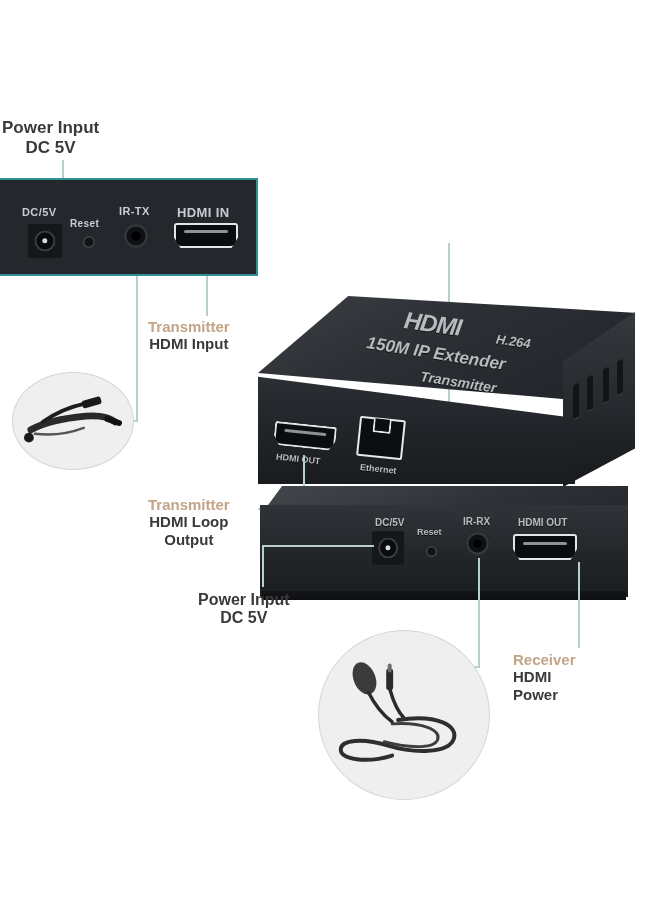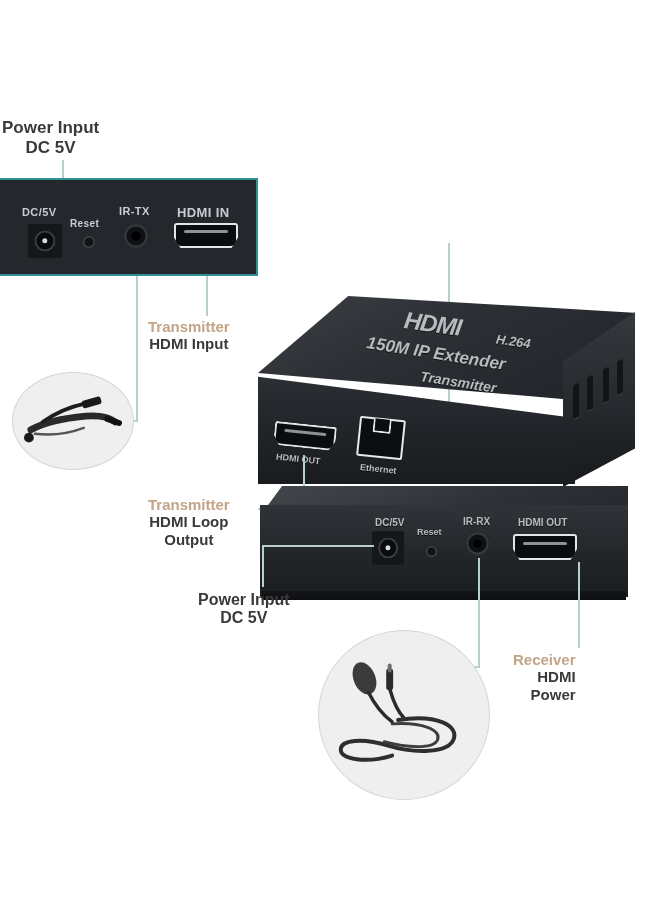--- a/index.html
+++ b/index.html
@@ -15,21 +15,21 @@
   .callout { position: absolute; font-weight: bold; line-height: 1.15; color: #3a3a3c; }
   .callout .accent { color: #c2a486; display: block; }
   .callout .plain  { color: #3a3a3c; display: block; }
 
   #label-power-top   { left: 2px;  top: 118px; font-size: 17px; }
   #label-power-top .l2 { text-align: center; }
   #label-ethernet    { left: 392px; top: 206px; font-size: 19px; }
   #label-tx-hdmi-in  { left: 148px; top: 318px; font-size: 15px; text-align: center; }
   #label-tx-loop     { left: 148px; top: 496px; font-size: 15px; text-align: center; }
   #label-power-bot   { left: 198px; top: 591px; font-size: 16px; text-align: center; }
-  #label-receiver    { left: 513px; top: 651px; font-size: 15px; text-align: right; }
+  #label-receiver    { left: 513px; top: 651px; font-size: 15px; text-align: left; }
 
   
   .line { position: absolute; background: #b9cfcf; }
   .vline { width: 2px; }
   .hline { height: 2px; }
 
   
   #top-panel {
     position: absolute; left: 0px; top: 178px; width: 258px; height: 98px;
     background: #23262b;

